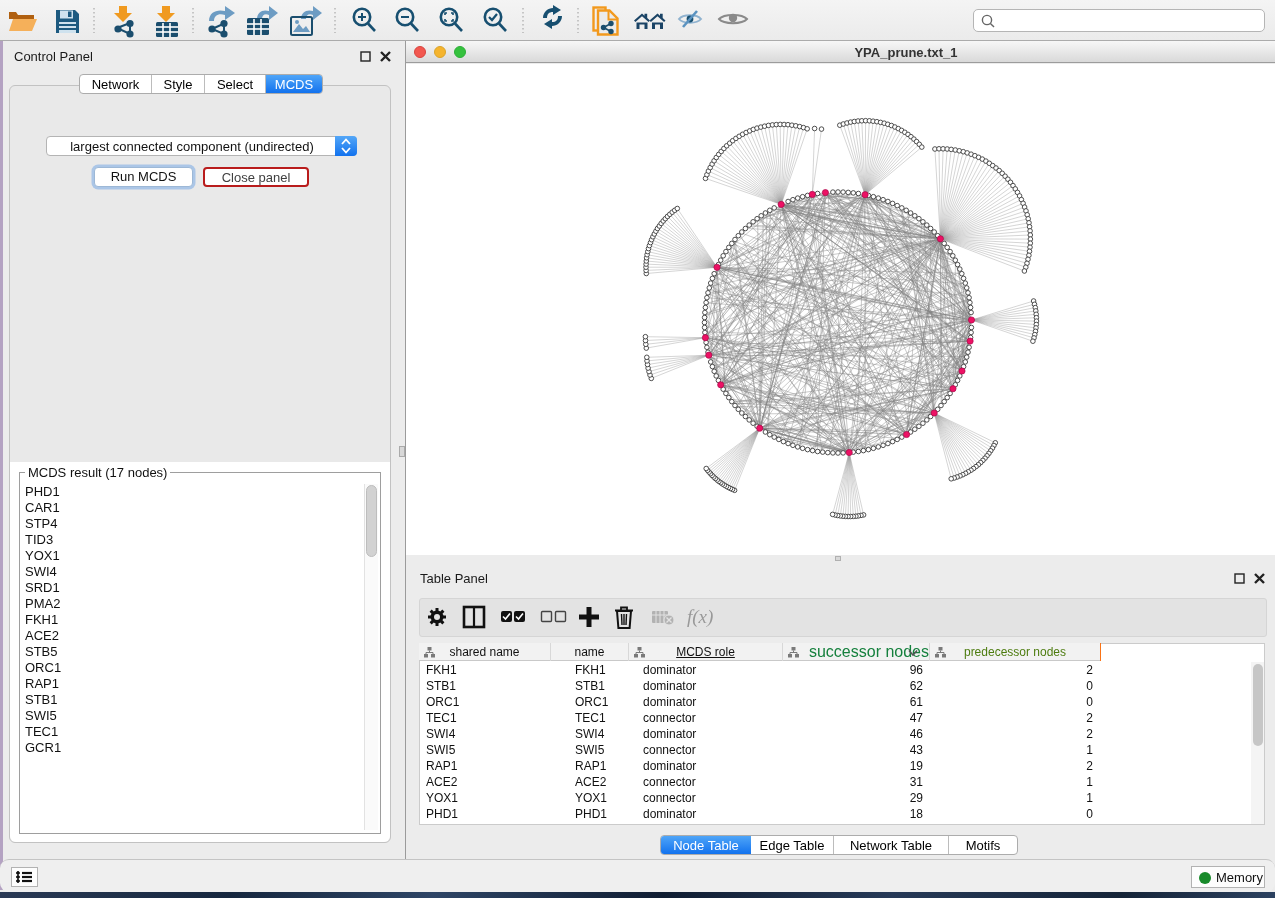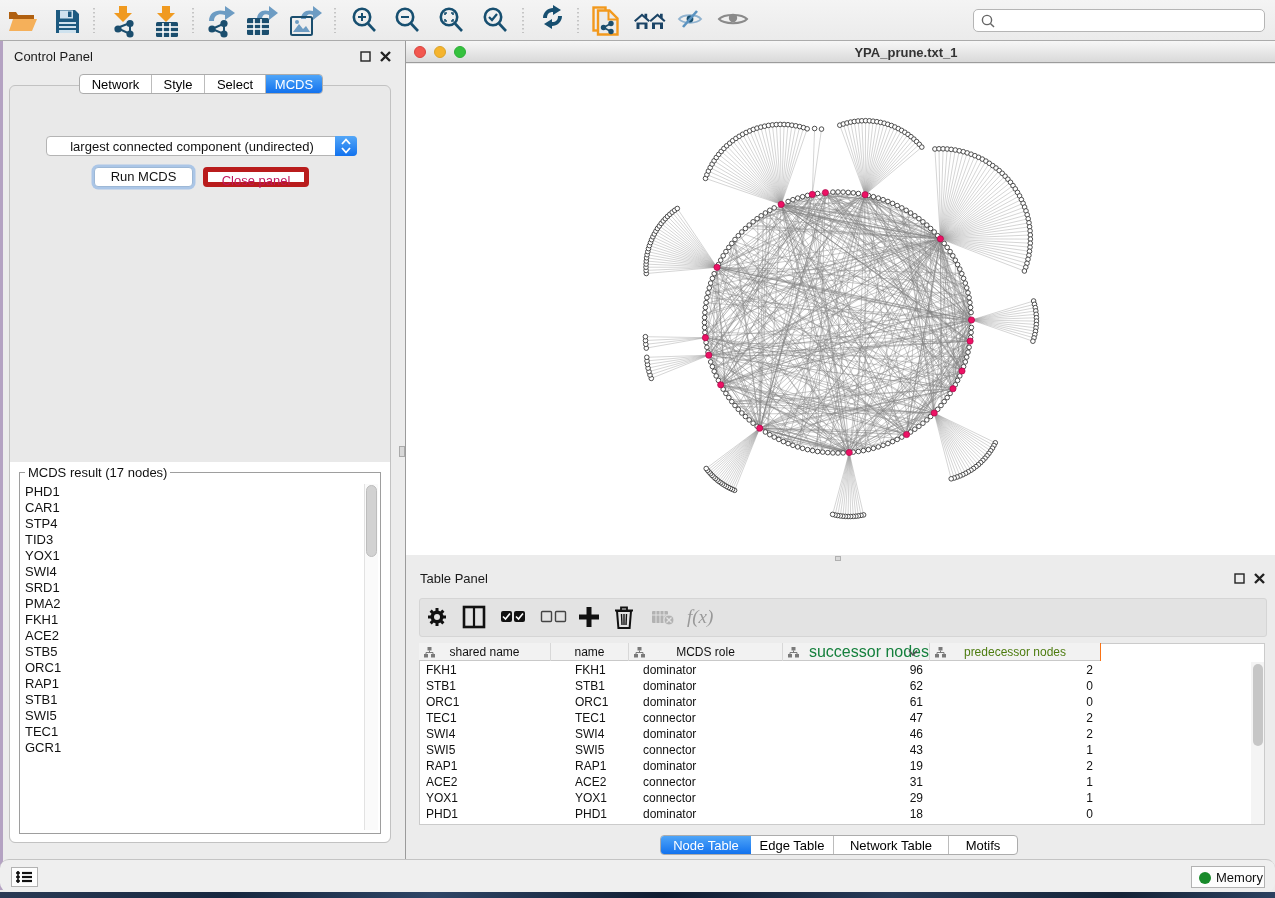--- a/index.html
+++ b/index.html
@@ -173,21 +173,21 @@
   <div class="abs" style="left:43px;top:95px;width:311px;height:20px;background:#fff;border:1px solid #b4b4b4;border-radius:4px;">
     <div class="abs" style="left:10px;top:0px;width:270px;line-height:19px;font-size:13px;color:#111;text-align:center;">largest connected component (undirected)</div>
     <div class="abs" style="right:-1px;top:-1px;width:22px;height:20px;background:linear-gradient(#54a7f8,#1272ee);border-radius:0 4px 4px 0;">
       <svg width="22" height="20">
           <path d="M7 8 L11 3.5 L15 8 M7 12 L11 16.5 L15 12" stroke="#fff" stroke-width="1.8" fill="none"></path>
         </svg>
     </div>
   </div>
 
   <div class="abs" style="left:91px;top:126px;width:99px;height:20px;background:#fff;border:1px solid #9db8d6;border-radius:4px;box-shadow:0 0 0 2.5px rgba(120,170,230,0.55);font-size:13px;text-align:center;line-height:18px;color:#111;">Run MCDS</div>
-  <div class="abs" style="left:200px;top:126px;width:106px;height:20px;background:#fff;border:5px solid #b91c1c;border-radius:4px;font-size:13px;text-align:center;line-height:18px;color:#be185d;">Close panel</div>
+  <div class="abs" style="left:200px;top:126px;width:106px;height:20px;background:#fff;border:2px solid #b91c1c;border-radius:4px;font-size:13px;text-align:center;line-height:18px;color:#404040;">Close panel</div>
 
   <div class="abs" style="left:7px;top:421px;width:380px;height:380px;background:#fff;border-radius:0 0 6px 6px;"></div>
 
   <div class="abs" style="left:16px;top:431px;width:362px;height:362px;border:1px solid #9e9e9e;"></div>
   <div class="abs" style="left:22px;top:424px;font-size:13px;color:#111;background:#fff;padding:0 3px;">MCDS result (17 nodes)</div>
 
   <div class="abs" style="left:22px;top:443px;width:336px;font-size:13px;color:#111;line-height:16px;">
     PHD1<br>CAR1<br>STP4<br>TID3<br>YOX1<br>SWI4<br>SRD1<br>PMA2<br>FKH1<br>ACE2<br>STB5<br>ORC1<br>RAP1<br>STB1<br>SWI5<br>TEC1<br>GCR1
   </div>
 
@@ -1263,21 +1263,21 @@
       <g fill="#7a7a7a">
         <rect x="3.5" y="0" width="4" height="3.5"></rect>
         <rect x="0" y="7" width="4" height="3.5"></rect>
         <rect x="7" y="7" width="4" height="3.5"></rect>
       </g>
       <g stroke="#7a7a7a" stroke-width="1">
         <path d="M5.5 3.5 L5.5 5.5 M2 7 L2 5.5 L9 5.5 L9 7" fill="none"></path>
       </g>
     </svg>
     <div class="abs" style="left:145px;top:81px;width:78px;height:18px;border-right:1px solid #d8d8d8;font-size:12px;color:#111;text-align:center;line-height:18px;">name</div>
-    <div class="abs" style="left:223px;top:81px;width:154px;height:18px;border-right:1px solid #d8d8d8;font-size:12px;color:#111;text-align:center;line-height:18px;">MCDS role</div>
+    <div class="abs" style="left:223px;top:81px;width:154px;height:18px;border-right:1px solid #d8d8d8;font-size:12px;color:#111;text-align:center;line-height:18px;text-decoration:underline;">MCDS role</div>
     <svg width="11" height="11" style="position:absolute;left:228px;top:85px">
       <g fill="#7a7a7a">
         <rect x="3.5" y="0" width="4" height="3.5"></rect>
         <rect x="0" y="7" width="4" height="3.5"></rect>
         <rect x="7" y="7" width="4" height="3.5"></rect>
       </g>
       <g stroke="#7a7a7a" stroke-width="1">
         <path d="M5.5 3.5 L5.5 5.5 M2 7 L2 5.5 L9 5.5 L9 7" fill="none"></path>
       </g>
     </svg>

